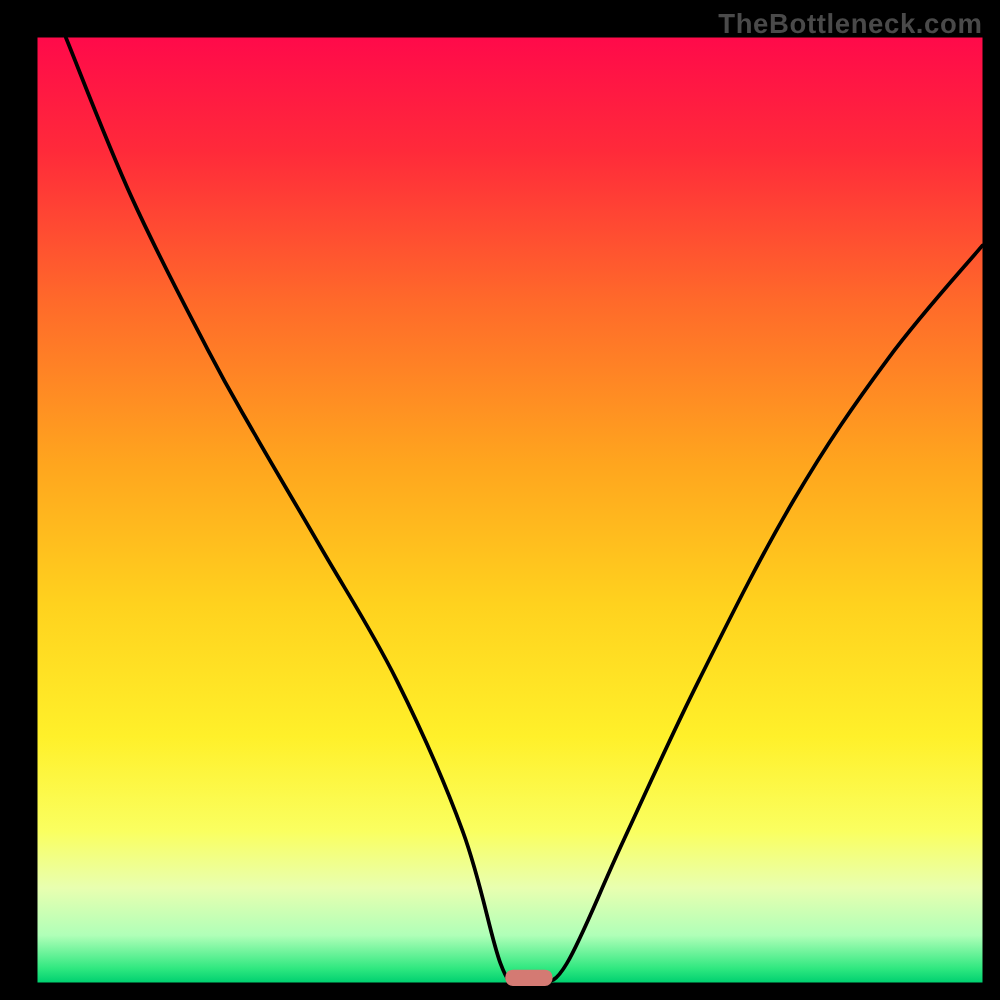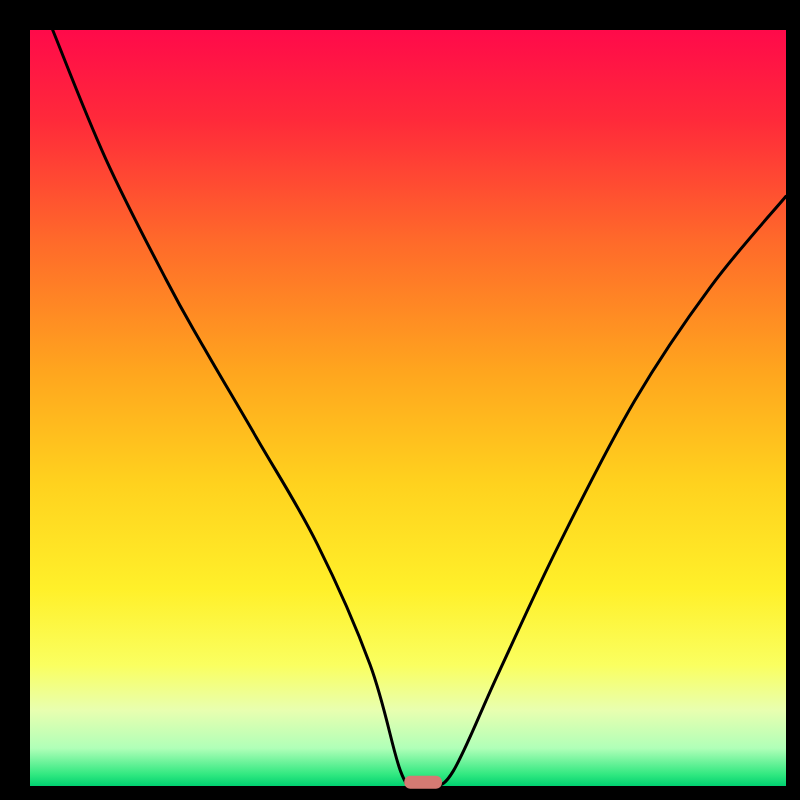--- a/index.html
+++ b/index.html
@@ -48,13 +48,14 @@
           <stop offset="90%" stop-color="#e8ffb0"></stop>
           <stop offset="95%" stop-color="#b0ffb8"></stop>
           <stop offset="98.5%" stop-color="#30e880"></stop>
           <stop offset="100%" stop-color="#00d070"></stop>
         </linearGradient>
     </defs>
     <rect id="bg-rect" fill="url(#bg-grad)" x="30" y="30" width="756" height="756"></rect>
     <path id="curve-path" fill="none" stroke="#000" stroke-width="3" stroke-linejoin="round" stroke-linecap="round" d="M 52.68 30 C 62.205600000000004 53.1336 85.18800000000002 113.61360000000005 105.60000000000001 158.52000000000004 C 126.012 203.42640000000003 148.38959999999997 245.45999999999998 166.07999999999998 279.47999999999996 C 183.7704 313.49999999999994 187.5504 318.94320000000005 203.88 347.52000000000004 C 220.2096 376.09680000000003 236.38799999999995 402.85920000000004 256.79999999999995 438.24 C 277.212 473.6208 296.86800000000005 503.2559999999999 317.28000000000003 544.0799999999999 C 337.692 584.9039999999999 355.2312 624.2159999999999 370.2 665.04 C 385.1688 705.864 392.2752 749.1072 400.44 770.88 C 408.6048 792.6528 410.1168 783.2784 415.56 786 C 421.0032 788.7216 423.876 788.7216 430.68 786 C 437.48400000000004 783.2784 441.1128 791.292 453.36 770.88 C 465.60720000000003 750.468 479.6688 713.424 498.71999999999997 672.6 C 517.7711999999999 631.7760000000001 534.7055999999999 593.0687999999999 559.1999999999999 544.0799999999999 C 583.6944 495.0911999999999 607.5840000000001 446.7072 634.8000000000001 400.44 C 662.0160000000001 354.1728 683.184 323.78159999999997 710.4 287.03999999999996 C 737.616 250.29839999999996 772.392 212.6496 786 196.32"></path>
     <rect id="marker-rect" rx="6" ry="6" fill="#d47a73" x="404.21999999999997" y="775.72" width="37.80000000000007" height="13"></rect>
   </svg>
+  <div class="watermark">TheBottleneck.com</div>
 </div>
 
 </body></html>

